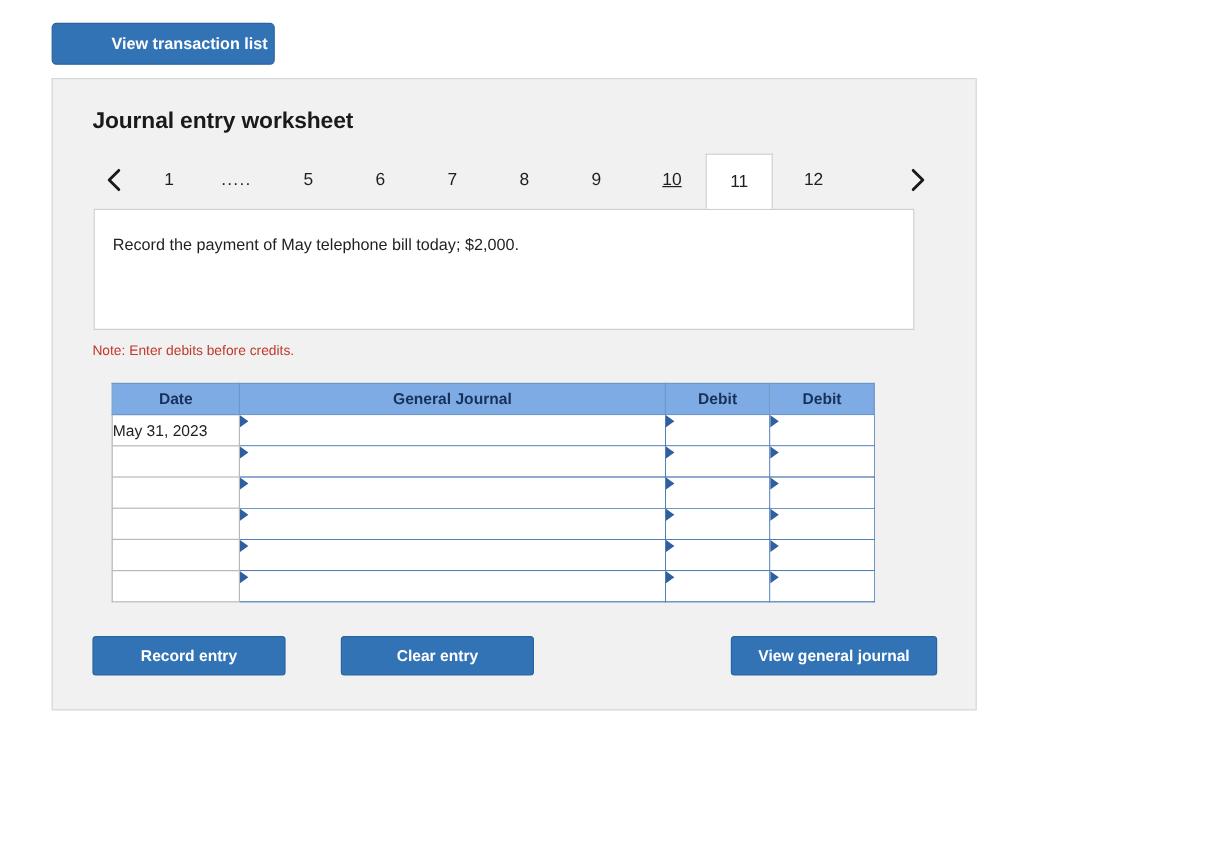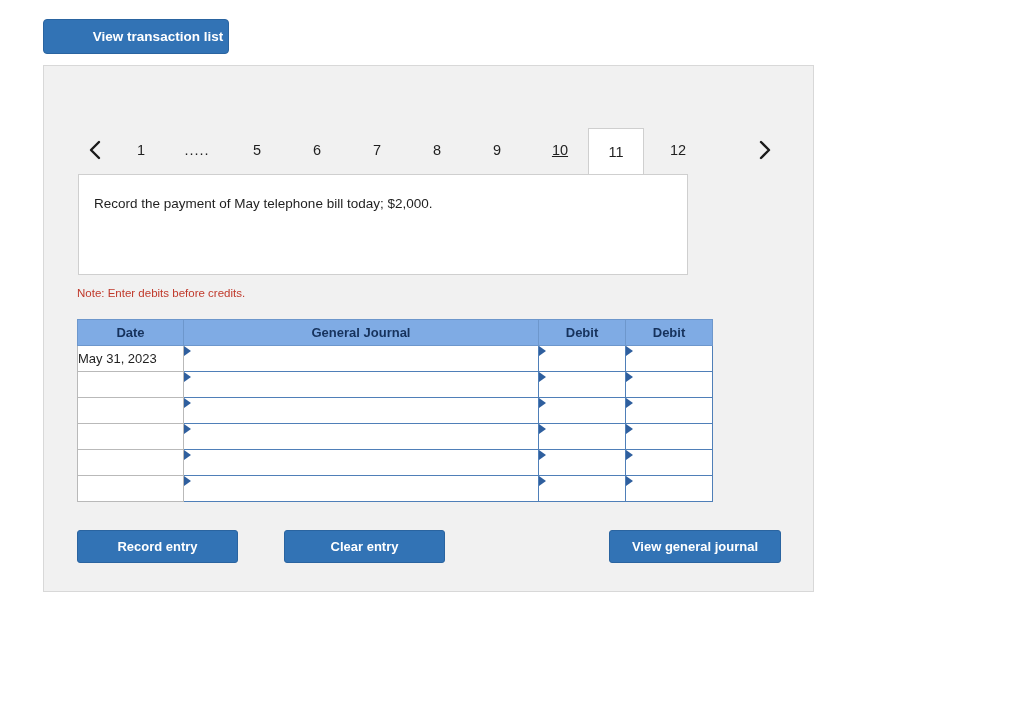--- a/index.html
+++ b/index.html
@@ -104,21 +104,21 @@
     height: 46px;
     z-index: 3;
   }
   .tab.ellipsis { letter-spacing: 1px; }
 
   
   .prompt-box {
     position: absolute;
     left: 34px;
     top: 108px;
-    width: 610px;
+    width: 684px;
     height: 101px;
     background: #ffffff;
     border: 1px solid #cfcfcf;
     box-sizing: border-box;
     z-index: 2;
   }
   .prompt-text {
     position: absolute;
     left: 15px;
     top: 21px;
@@ -130,21 +130,21 @@
     position: absolute;
     left: 33px;
     top: 221px;
     font-size: 11.5px;
     color: #c0392b;
   }
 
   
   .jtable {
     position: absolute;
-    left: 33px;
+    left: 49px;
     top: 253px;
     width: 636px;
     border-collapse: collapse;
     table-layout: fixed;
   }
   .jtable th {
     background: #7fabe4;
     border: 1px solid #6d97cc;
     color: #16325c;
     font-size: 13px;
@@ -221,20 +221,21 @@
   .btn-clear  { left: 240px; top: 464px; width: 161px; }
   .btn-view   { left: 565px; top: 464px; width: 172px; }
 </style>
 </head>
 <body>
 
 <div class="top-btn">View transaction list</div>
 
 <div class="panel">
 
+  <div class="panel-title">Journal entry worksheet</div>
 
   <div class="tabs">
 
     <div class="tab-nav prev">
       <svg width="16" height="24" viewBox="0 0 16 24" aria-hidden="true">
         <polyline points="12,4 4,12 12,20" fill="none" stroke="#1a1a1a" stroke-width="2.4" stroke-linecap="round" stroke-linejoin="round"></polyline>
       </svg>
     </div>
 
     <div class="tab-nav next">

